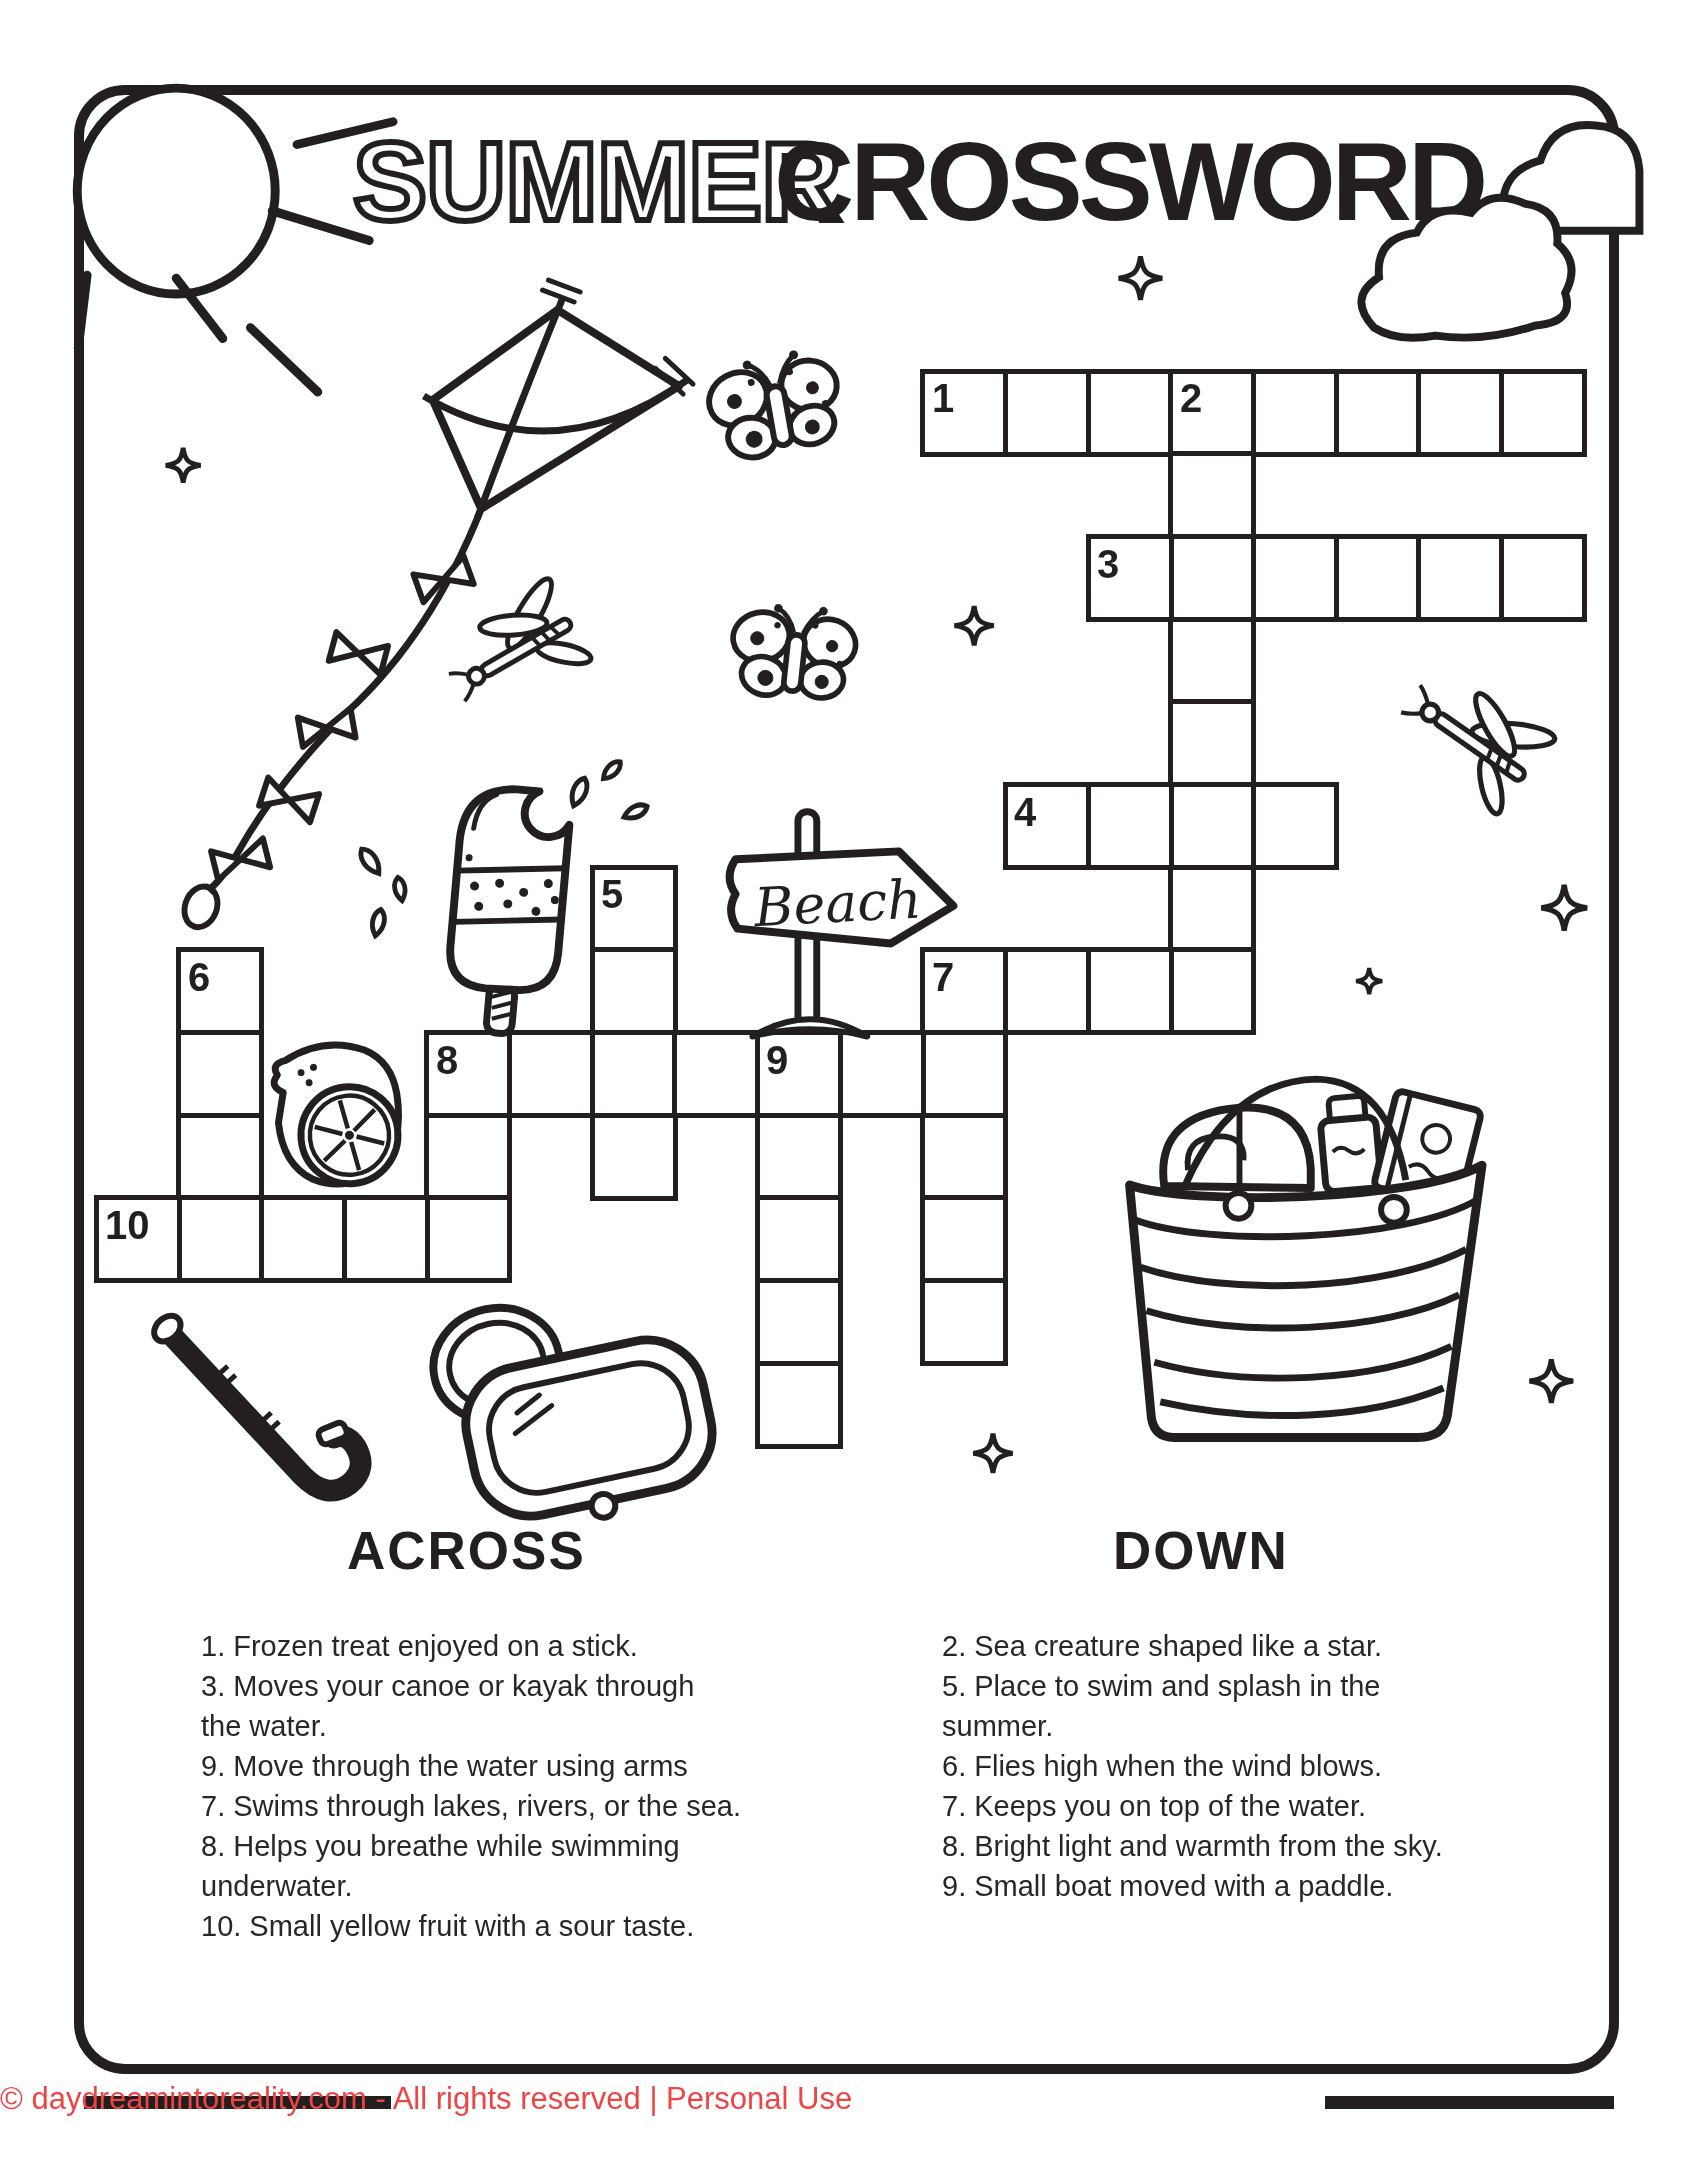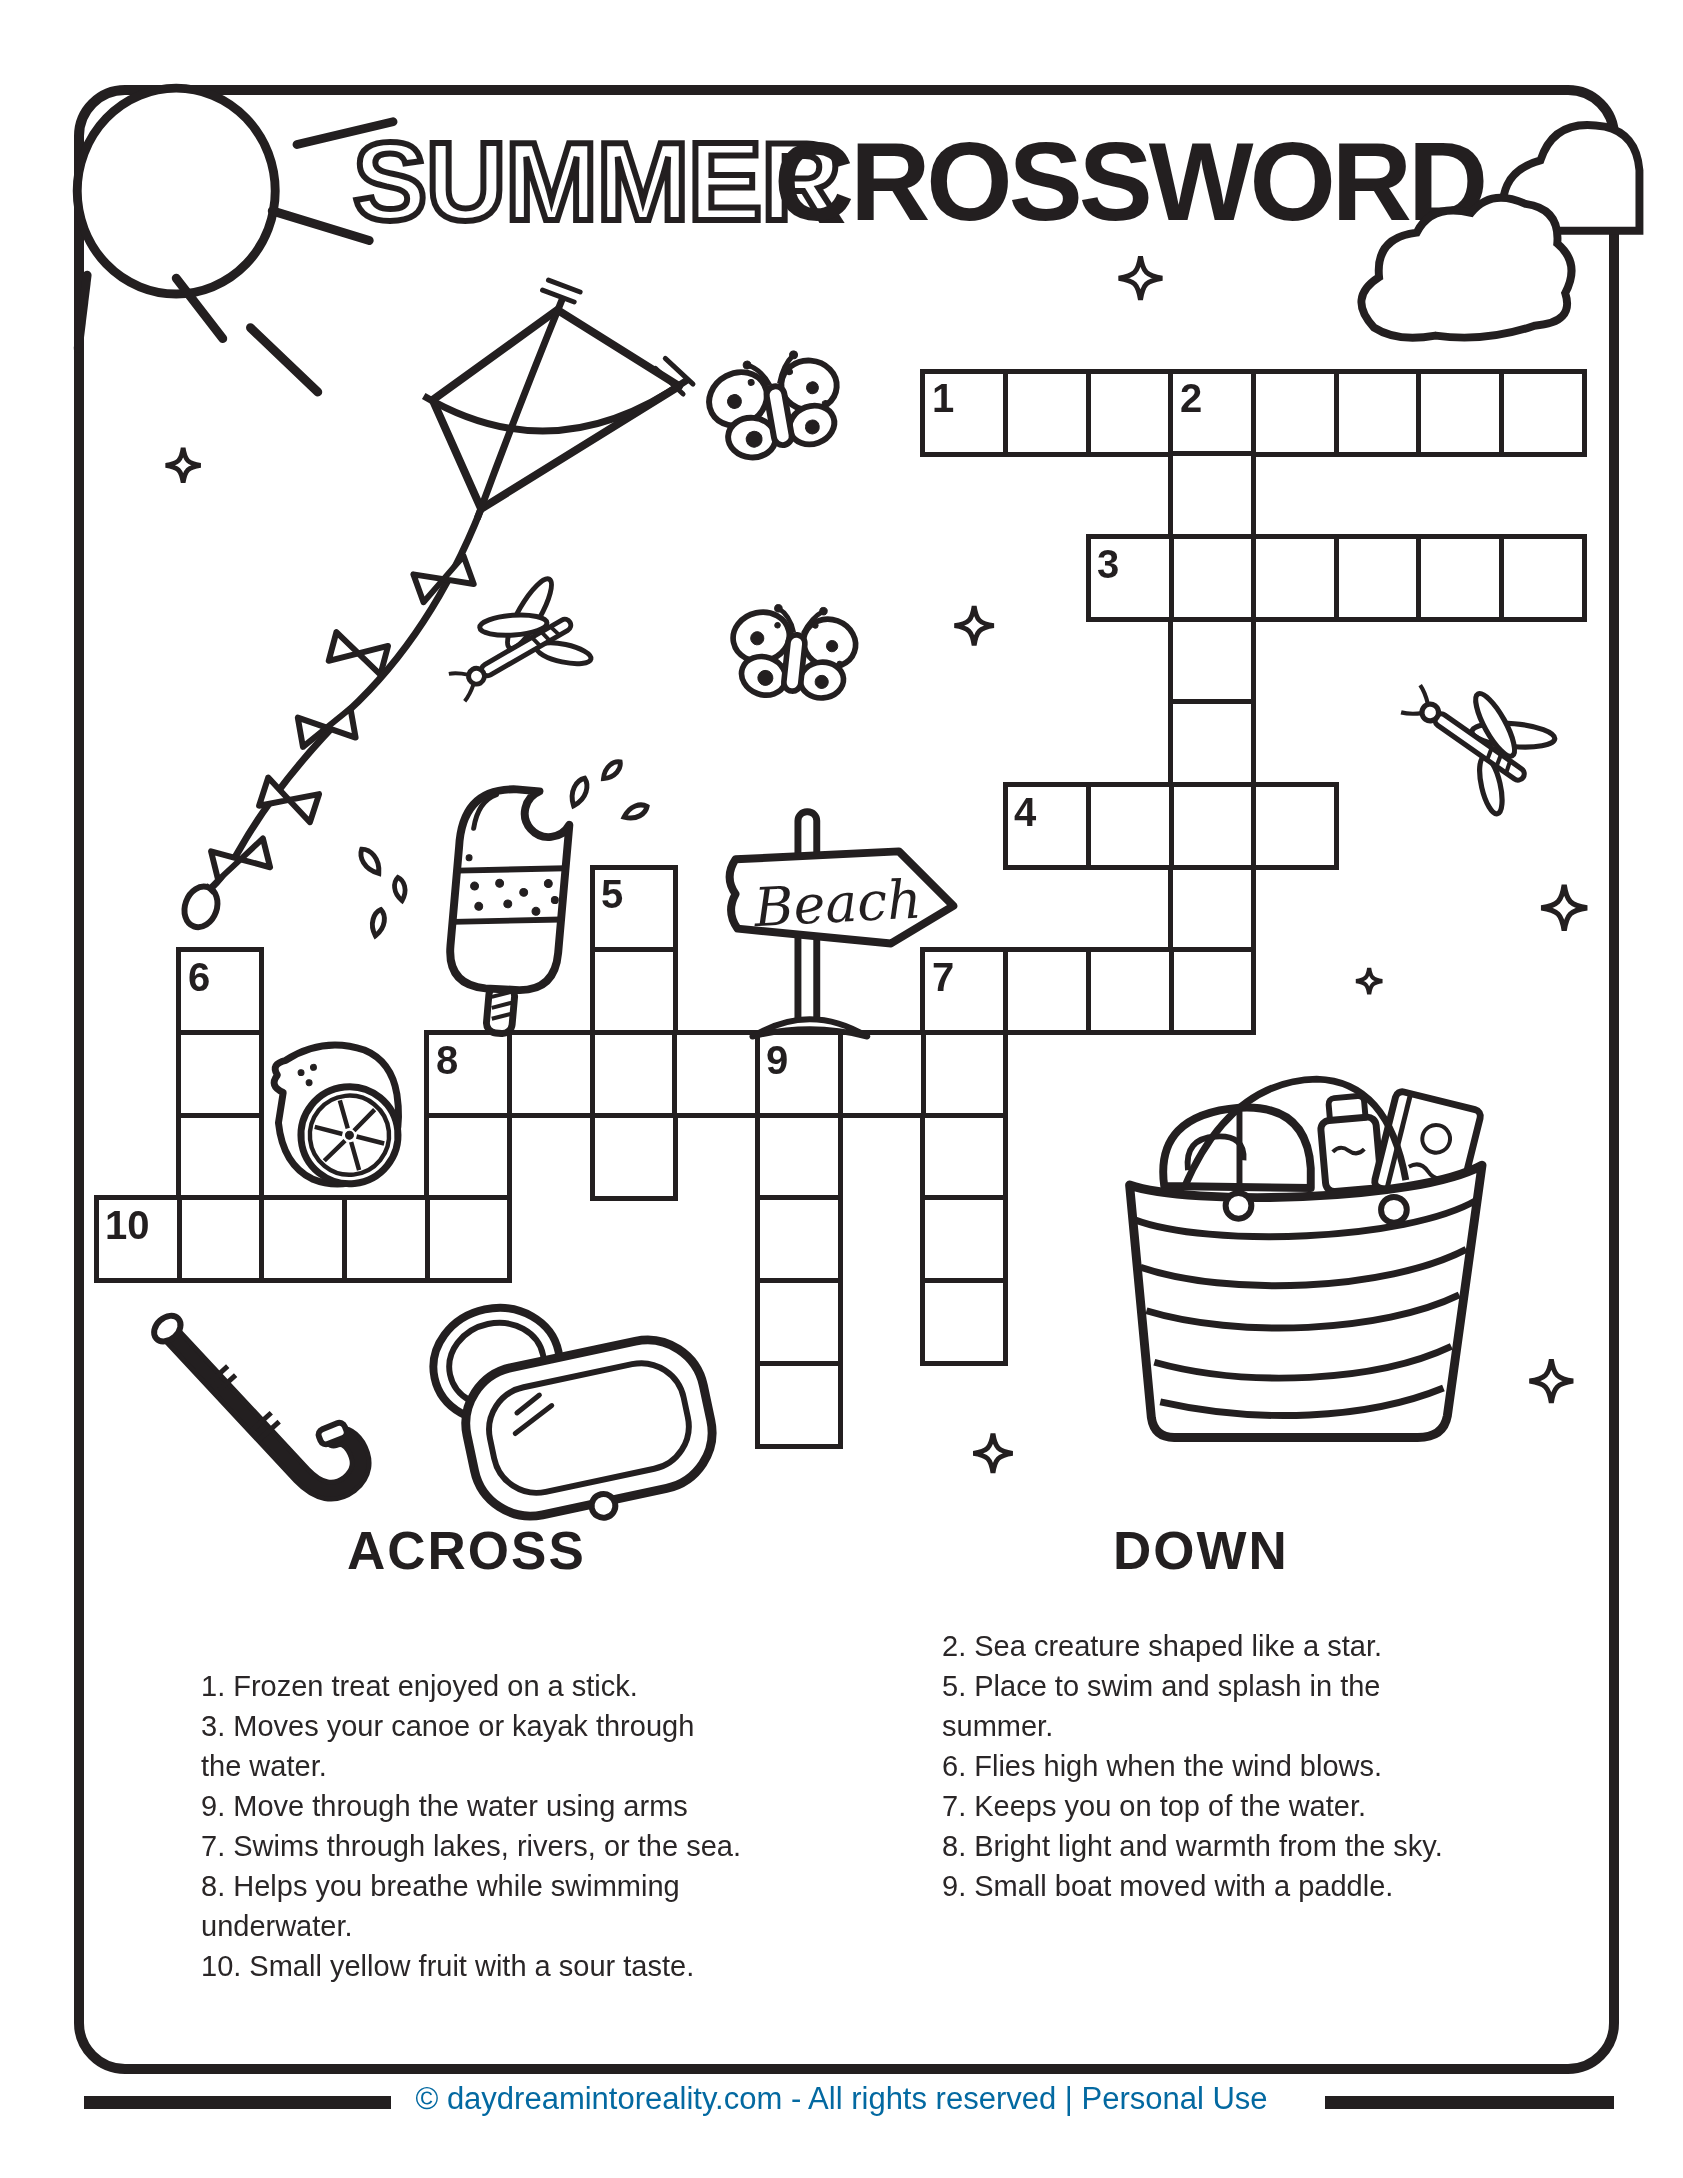--- a/index.html
+++ b/index.html
@@ -26,24 +26,24 @@
   .cell-num{
     position:absolute;font-weight:bold;font-size:40px;line-height:1;color:var(--ink);
   }
   .section-header{
     position:absolute;top:1524px;font-size:53px;font-weight:bold;letter-spacing:2px;
     color:var(--ink);line-height:1;white-space:nowrap;
   }
   #across-header{left:347px;}
   #down-header{left:1113px;}
   .clues{position:absolute;top:1626px;font-size:29px;line-height:40px;color:#2a2627;}
-  #clues-across{left:201px;margin-top:40px;}
+  #clues-across{left:201px;}
   #clues-down{left:942px;}
   .clue-line{white-space:nowrap;}
-  .footer{position:absolute;left:0;right:0;top:2081px;text-align:center;font-size:31px;color:#0369a1;}
+  .footer{position:absolute;left:0;right:0;top:2081px;font-size:31px;color:#ef4444;}
   .footer-bar{position:absolute;top:2096px;height:13px;background:var(--ink);}
   #footer-bar-left{left:84px;width:307px;}
   #footer-bar-right{left:1325px;width:289px;}
   #doodles{position:absolute;left:0;top:0;pointer-events:none;}
   #doodles path,#doodles ellipse,#doodles circle,#doodles rect,#doodles line{
     stroke:var(--ink);
   }
   #sign-text{
     font-family:"DejaVu Serif", serif;font-style:italic;font-size:54px;fill:var(--ink);stroke:none;
   }

